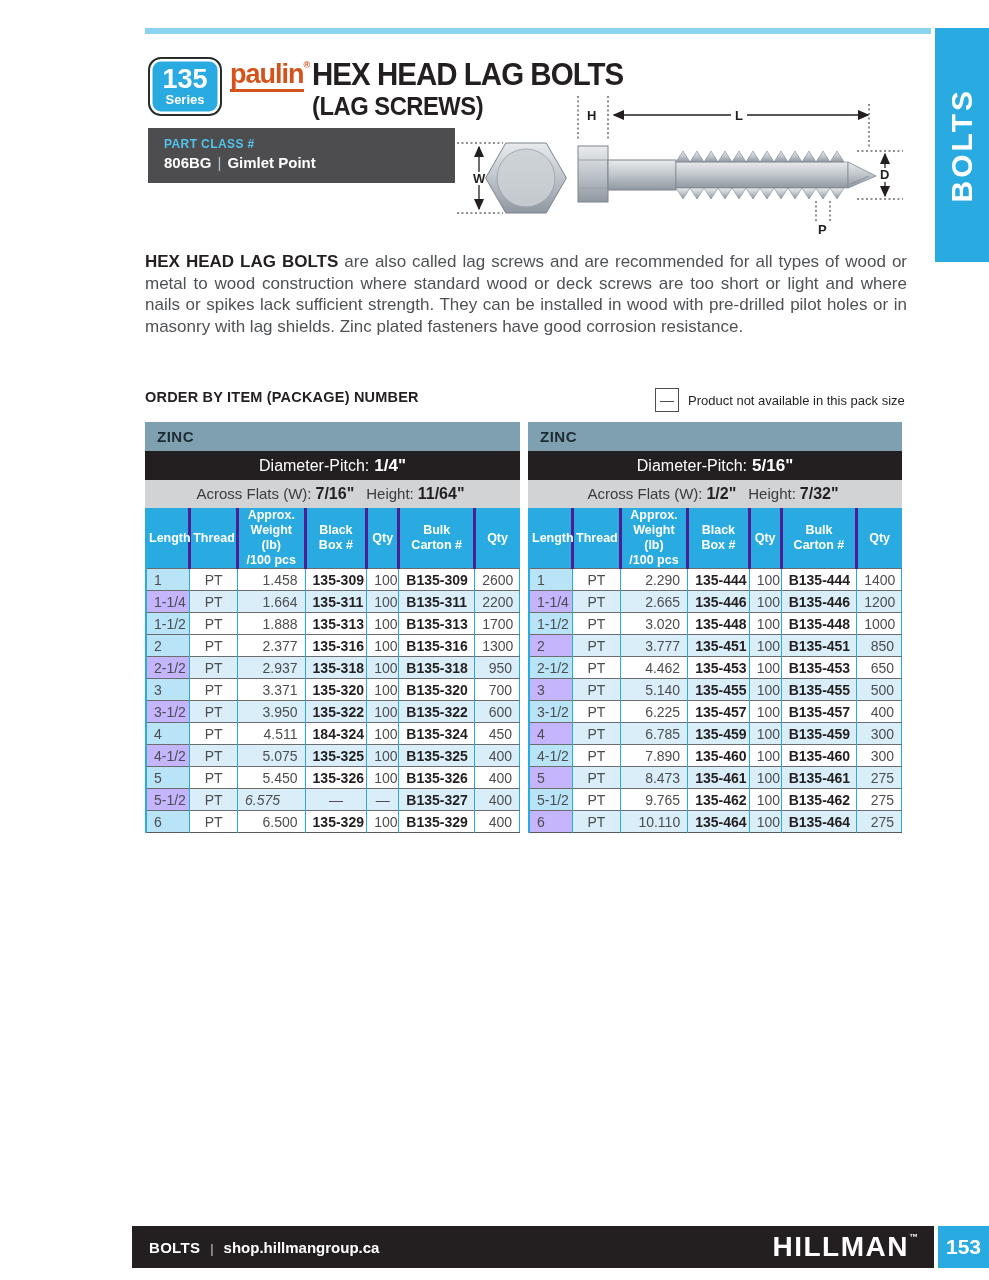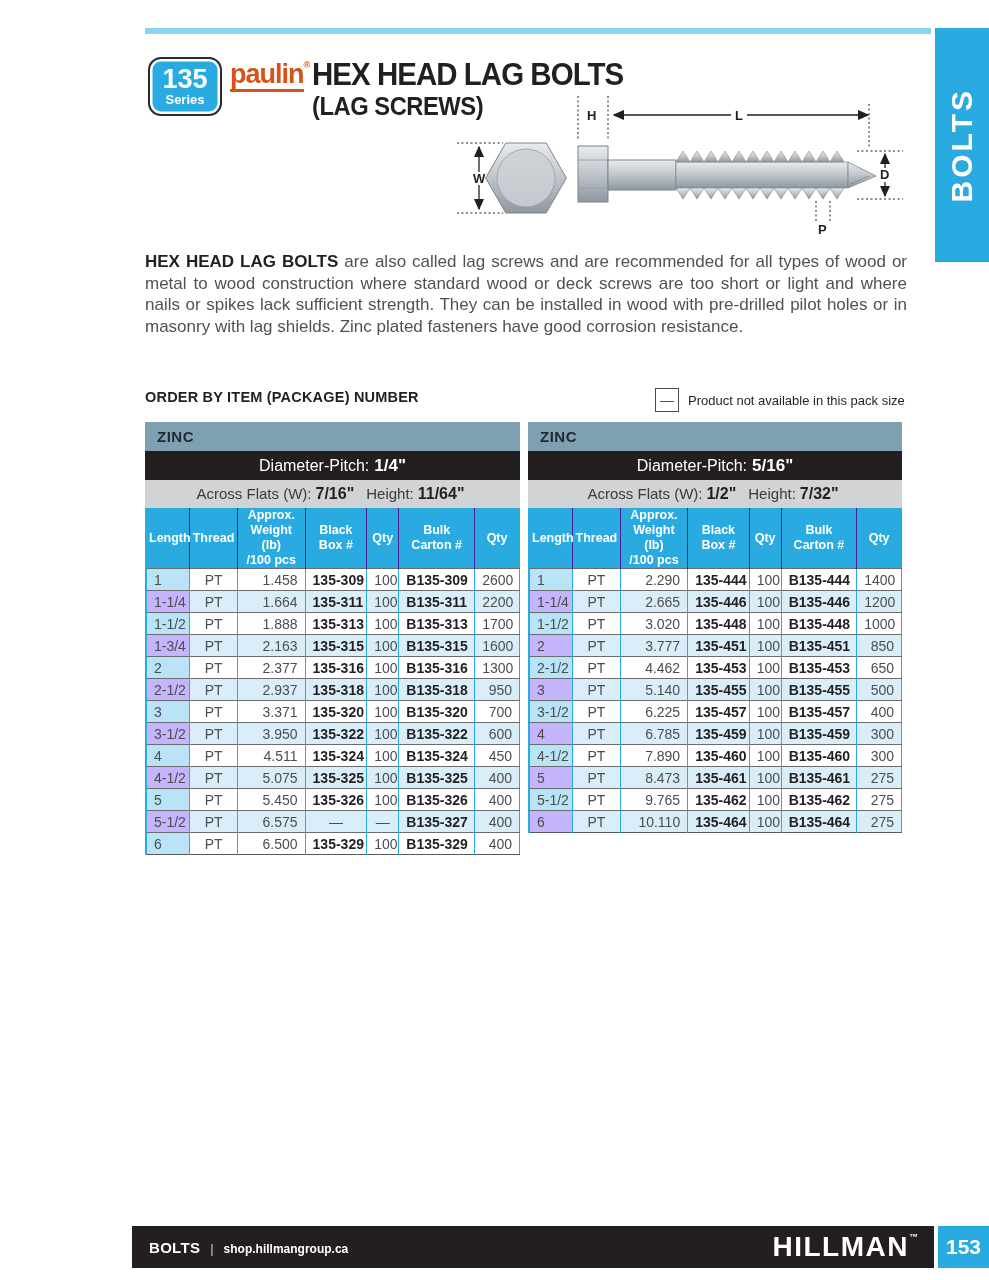--- a/index.html
+++ b/index.html
@@ -65,37 +65,37 @@
             line-height:29px;padding-left:12px;letter-spacing:.5px;}
   .dia-bar{height:29px;background:#231F20;color:#fff;text-align:center;line-height:29px;font-size:16px;}
   .dia-bar b{font-size:17px;margin-left:5px;}
   .flats-bar{height:28px;background:#D2D3D5;color:#3a3b3d;text-align:center;line-height:28px;font-size:15px;}
   .flats-bar b{color:#231F20;font-size:16px;margin:0 4px 0 4px;}
   .flats-bar .gap{display:inline-block;width:8px;}
   table.ptable{width:100%;border-collapse:collapse;table-layout:fixed;
                border-left:2px solid #29ABE2;border-right:1px solid #29ABE2;border-bottom:1.5px solid #58595b;}
   table.ptable th{background:#29ABE2;color:#fff;font-size:12.5px;font-weight:bold;height:51px;
                   vertical-align:middle;text-align:center;white-space:pre-line;line-height:1.2;
-                  padding:0 2px;border-right:1px solid #4c1d95;}
+                  padding:0 2px;border-right:3px solid #4c1d95;}
   table.ptable th:last-child{border-right:none;}
   table.ptable td{height:21px;font-size:14px;color:#4D4D4F;border-right:1px solid #29ABE2;
                   border-top:1px solid #6a6c6e;padding:0 7px;white-space:nowrap;overflow:hidden;}
   table.ptable td:last-child{border-right:none;}
   table.ptable tr.alt td{background:#D9EEF9;}
   table.ptable td.c-len{background:#B9E3F6;}
   table.ptable tr.alt td.c-len{background:#c4b5fd;}
   table.ptable td.bold-num{color:#231F20;font-weight:bold;}
 
   
   #footer-bar{position:absolute;left:132px;top:1226px;width:802px;height:42px;background:#231F20;
               color:#fff;display:flex;align-items:center;}
   #footer-bar .f-left{margin-left:17px;display:flex;align-items:baseline;gap:10px;}
   #footer-bar .f-sec{font-weight:bold;font-size:15px;letter-spacing:.3px;}
   #footer-bar .f-div{color:#c9c9c9;font-size:13px;}
-  #footer-bar .f-url{font-weight:bold;font-size:12px;}
+  #footer-bar .f-url{font-weight:bold;font-size:15px;}
   #footer-bar .f-brand{margin-left:auto;margin-right:16px;font-weight:bold;font-size:28px;
                        letter-spacing:1.5px;line-height:1;}
   #footer-bar .f-brand sup{font-size:9px;letter-spacing:0;vertical-align:top;}
   #page-box{position:absolute;left:938px;top:1226px;width:51px;height:42px;background:#29ABE2;
             color:#fff;font-weight:bold;font-size:21px;display:flex;align-items:center;justify-content:center;}
 </style>
 </head>
 <body>
 
 <div id="page">
@@ -108,20 +108,24 @@
   <div id="badge">
     <div class="num">135</div>
     <div class="lab">Series</div>
   </div>
 
   <div id="brand"><span class="bt">paulin</span><sup>®</sup></div>
 
   <div id="title">HEX HEAD LAG BOLTS</div>
   <div id="subtitle">(LAG SCREWS)</div>
 
+  <div id="part-class">
+    <div class="pc-label">PART CLASS #</div>
+    <div class="pc-line"><span>806BG</span><span class="pc-sep">|</span><span>Gimlet Point</span></div>
+  </div>
 
   <svg id="diagram" viewBox="0 0 450 148">
     <defs>
       <linearGradient id="metal" x1="0" y1="0" x2="0" y2="1">
         <stop offset="0" stop-color="#e9ebed"></stop>
           <stop offset="0.45" stop-color="#c3c9cf"></stop>
           <stop offset="1" stop-color="#8f97a0"></stop>
       </linearGradient>
       <marker id="ah" markerWidth="9" markerHeight="8" refX="8" refY="4" orient="auto-start-reverse">
         <path d="M0,0 L9,4 L0,8 z" fill="#231F20"></path>
@@ -226,29 +230,20 @@
           </tr>
           <tr>
             <td class="c-len" style="text-align: left;">1-1/2</td>
             <td style="text-align: center;">PT</td>
             <td style="text-align: right;">1.888</td>
             <td class="bold-num" style="text-align: center;">135-313</td>
             <td style="text-align: center;">100</td>
             <td class="bold-num" style="text-align: center;">B135-313</td>
             <td style="text-align: right;">1700</td>
           </tr>
-          <tr class="alt">
-            <td class="c-len" style="text-align: left;">1-3/4</td>
-            <td style="text-align: center;">PT</td>
-            <td style="text-align: right;">2.163</td>
-            <td class="bold-num" style="text-align: center;">135-315</td>
-            <td style="text-align: center;">100</td>
-            <td class="bold-num" style="text-align: center;">B135-315</td>
-            <td style="text-align: right;">1600</td>
-          </tr>
           <tr>
             <td class="c-len" style="text-align: left;">2</td>
             <td style="text-align: center;">PT</td>
             <td style="text-align: right;">2.377</td>
             <td class="bold-num" style="text-align: center;">135-316</td>
             <td style="text-align: center;">100</td>
             <td class="bold-num" style="text-align: center;">B135-316</td>
             <td style="text-align: right;">1300</td>
           </tr>
           <tr class="alt">
@@ -275,21 +270,21 @@
             <td style="text-align: right;">3.950</td>
             <td class="bold-num" style="text-align: center;">135-322</td>
             <td style="text-align: center;">100</td>
             <td class="bold-num" style="text-align: center;">B135-322</td>
             <td style="text-align: right;">600</td>
           </tr>
           <tr>
             <td class="c-len" style="text-align: left;">4</td>
             <td style="text-align: center;">PT</td>
             <td style="text-align: right;">4.511</td>
-            <td class="bold-num" style="text-align: center;">135-324</td>
+            <td class="bold-num" style="text-align: center;">184-324</td>
             <td style="text-align: center;">100</td>
             <td class="bold-num" style="text-align: center;">B135-324</td>
             <td style="text-align: right;">450</td>
           </tr>
           <tr class="alt">
             <td class="c-len" style="text-align: left;">4-1/2</td>
             <td style="text-align: center;">PT</td>
             <td style="text-align: right;">5.075</td>
             <td class="bold-num" style="text-align: center;">135-325</td>
             <td style="text-align: center;">100</td>
@@ -301,21 +296,21 @@
             <td style="text-align: center;">PT</td>
             <td style="text-align: right;">5.450</td>
             <td class="bold-num" style="text-align: center;">135-326</td>
             <td style="text-align: center;">100</td>
             <td class="bold-num" style="text-align: center;">B135-326</td>
             <td style="text-align: right;">400</td>
           </tr>
           <tr class="alt">
             <td class="c-len" style="text-align: left;">5-1/2</td>
             <td style="text-align: center;">PT</td>
-            <td style="text-align: right;">6.575</td>
+            <td style=" font-style: italic;">6.575</td>
             <td style="text-align: center;">—</td>
             <td style="text-align: center;">—</td>
             <td class="bold-num" style="text-align: center;">B135-327</td>
             <td style="text-align: right;">400</td>
           </tr>
           <tr>
             <td class="c-len" style="text-align: left;">6</td>
             <td style="text-align: center;">PT</td>
             <td style="text-align: right;">6.500</td>
             <td class="bold-num" style="text-align: center;">135-329</td>

